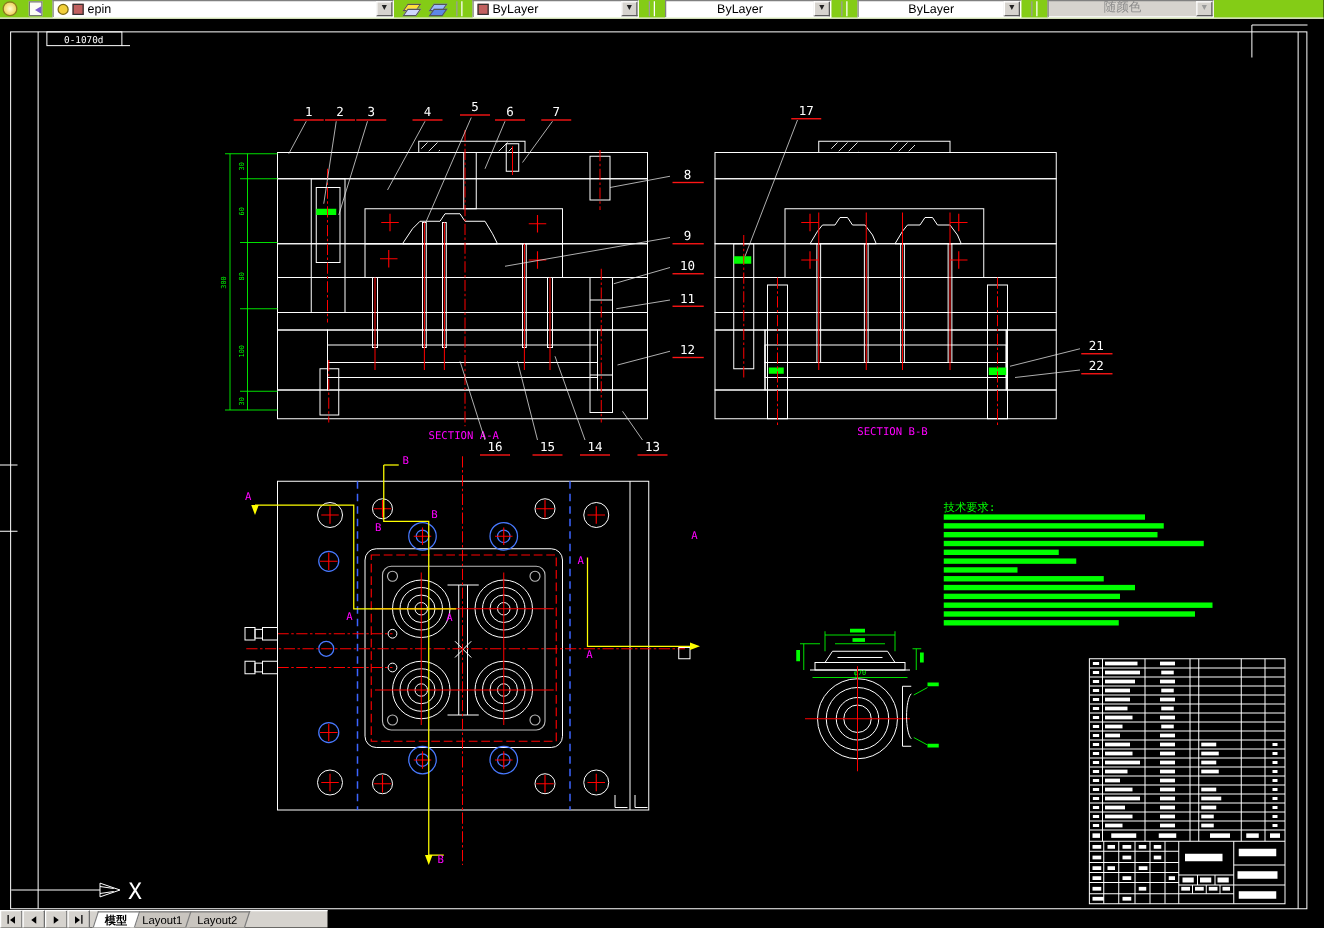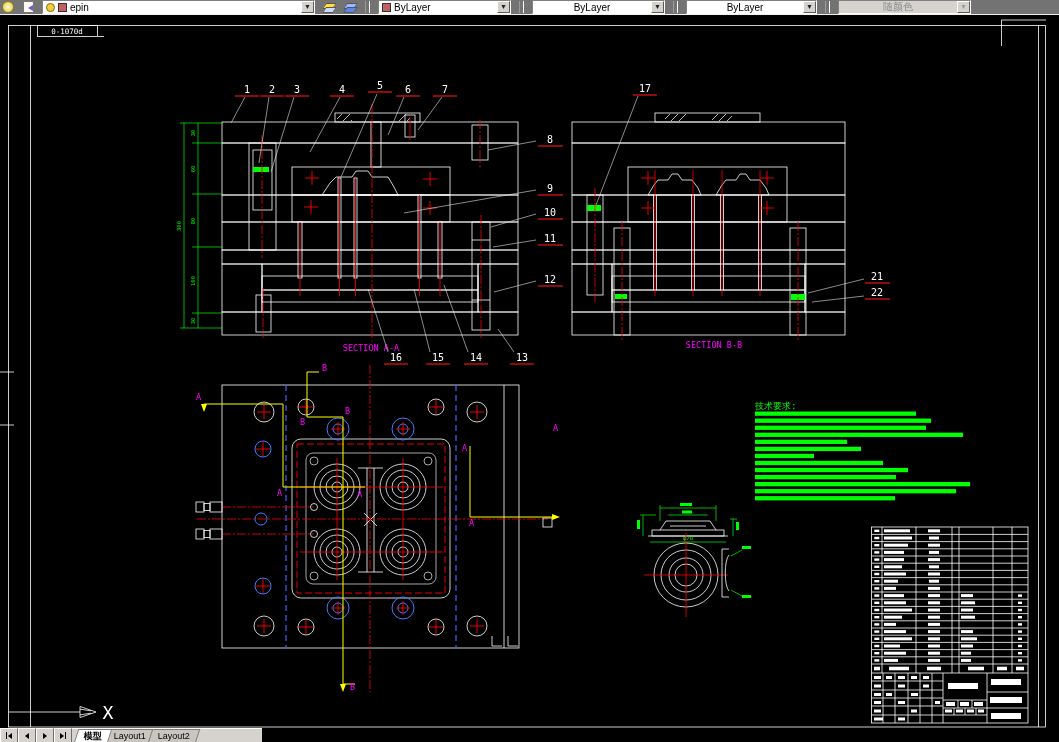--- a/index.html
+++ b/index.html
@@ -1,20 +1,20 @@
 <!DOCTYPE html>
 <html><head>
 <meta charset="utf-8">
 <style>
   html,body{margin:0;padding:0;background:#000;width:1059px;height:742px;overflow:hidden;
     font-family:"Liberation Sans",sans-serif;}
   #stage{position:relative;width:1059px;height:742px;background:#000;}
 
   
-  .toolbar{position:absolute;left:0;top:0;width:1059px;height:14px;background:#737373;
+  .toolbar{position:absolute;left:0;top:0;width:1059px;height:14px;background:#84cc16;
     border-bottom:1px solid #f2f0ec;display:flex;align-items:center;gap:6px;z-index:5;font-size:10px;}
   .tbtn{width:15px;height:12px;display:flex;align-items:center;justify-content:center;flex:0 0 auto;}
   .sep{width:3px;height:12px;border-left:1px solid #9a9a9a;border-right:1px solid #fff;margin:0 2px;flex:0 0 auto;}
   .combo{height:12px;background:#fff;border:1px solid;border-color:#808080 #fff #fff #808080;
     display:flex;align-items:center;gap:3px;padding-left:3px;position:relative;flex:0 0 auto;color:#000;}
   .combo .combo-arrow{margin-left:auto;width:11px;height:10px;background:#d6d3ce;
     border:1px solid;border-color:#fff #5a5a5a #5a5a5a #fff;font-size:7px;line-height:9px;text-align:center;color:#222;}
   .combo.center .combo-text{flex:1;text-align:center;}
   .combo.disabled{background:#d6d3ce;color:#8a8a8a;}
   .swatch{width:7px;height:7px;border:1px solid #333;flex:0 0 auto;}
@@ -105,21 +105,21 @@
     <div class="combo center" style="width:128px;">
       <span class="combo-text">ByLayer</span>
       <span class="combo-arrow">▼</span>
     </div>
     <div class="sep"></div>
     <div class="combo center" style="width:126px;">
       <span class="combo-text">ByLayer</span>
       <span class="combo-arrow">▼</span>
     </div>
     <div class="sep"></div>
-    <div class="combo center disabled" style="width:128px;">
+    <div class="combo center disabled" style="width:128px;align-items:flex-end;">
       <span class="combo-text">随颜色</span>
       <span class="combo-arrow" style="color:#9a9a9a;">▼</span>
     </div>
   </div>
 
   <svg width="1059" height="742" viewBox="0 0 1059 742">
     <defs>
       <pattern id="h45" width="8" height="8" patternUnits="userSpaceOnUse">
           <path d="M0,8 L8,0" stroke="#ffffff" stroke-width="0.7"></path>
         </pattern>

